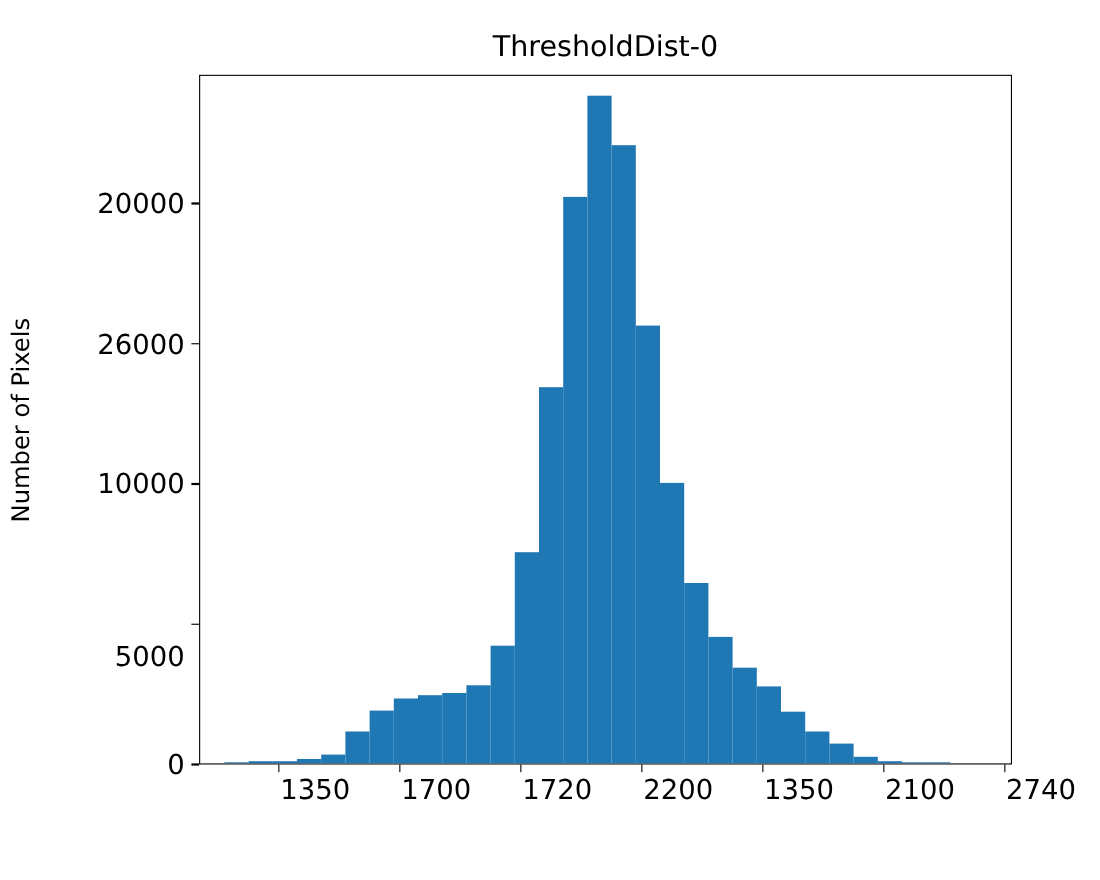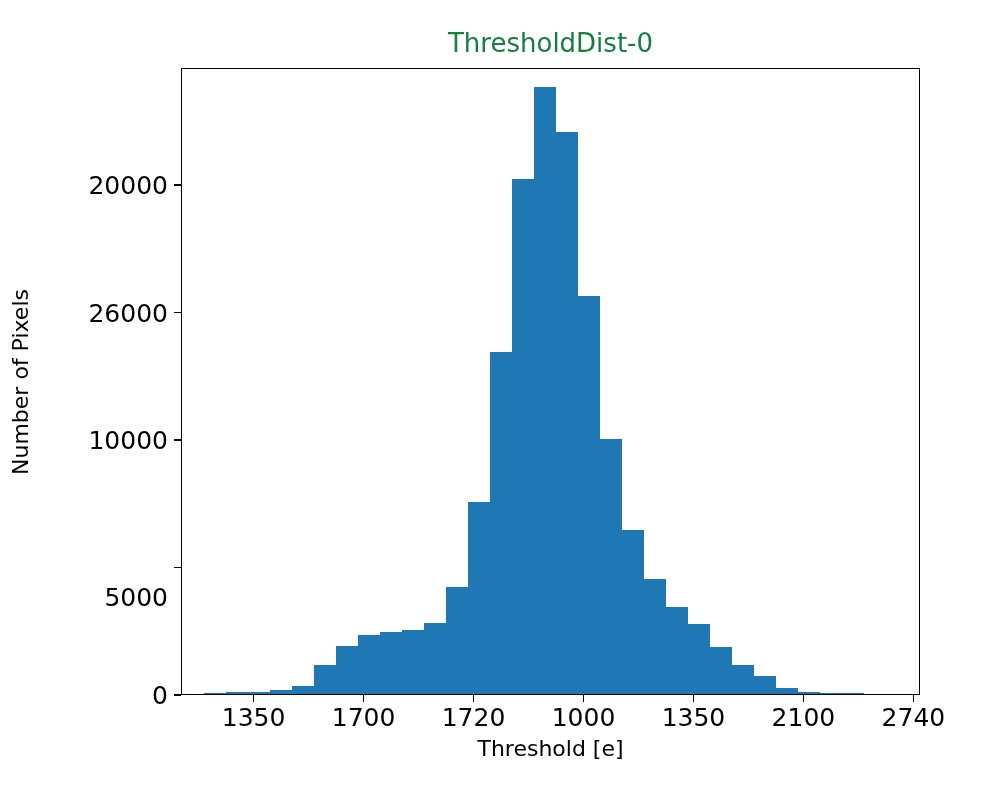--- a/index.html
+++ b/index.html
@@ -22,21 +22,21 @@
   }
 
   
   #chart-title {
     position: absolute;
     left: 181px;
     top: 27px;
     width: 739px;
     text-align: center;
     font-size: 26px;
-    color: #15803d;
+    color: #000000;
     line-height: 32px;
     white-space: nowrap;
   }
 
   
   #plot-area {
     position: absolute;
     left: 181px;
     top: 68px;
     width: 739px;
@@ -77,20 +77,21 @@
     left: 174px;
   }
   .xtick-label {
     position: absolute;
     top: 703px;
     font-size: 25px;
     color: #000000;
     text-align: center;
     white-space: nowrap;
     transform: translateX(-50%);
+    margin-left: 33px;
   }
   .ytick-label {
     position: absolute;
     right: 832px;
     font-size: 25px;
     color: #000000;
     text-align: right;
     white-space: nowrap;
     transform: translateY(-50%);
   }
@@ -171,40 +172,39 @@
   </div>
 
   <div id="x-ticks-layer">
       <div class="xtick-mark" style="left: 252.78px;"></div>
       <div class="xtick-label" style="left: 253.58px;">1350</div>
       <div class="xtick-mark" style="left: 362.751px;"></div>
       <div class="xtick-label" style="left: 363.551px;">1700</div>
       <div class="xtick-mark" style="left: 472.721px;"></div>
       <div class="xtick-label" style="left: 473.521px;">1720</div>
       <div class="xtick-mark" style="left: 582.691px;"></div>
-      <div class="xtick-label" style="left: 583.491px;">1000</div>
+      <div class="xtick-label" style="left: 583.491px;">2200</div>
       <div class="xtick-mark" style="left: 692.661px;"></div>
       <div class="xtick-label" style="left: 693.461px;">1350</div>
       <div class="xtick-mark" style="left: 802.632px;"></div>
       <div class="xtick-label" style="left: 803.432px;">2100</div>
       <div class="xtick-mark" style="left: 912.602px;"></div>
       <div class="xtick-label" style="left: 913.402px;">2740</div>
     </div>
   <div id="y-ticks-layer">
       <div class="ytick-mark" style="top: 694.2px;"></div>
       <div class="ytick-label" style="top: 695px;">0</div>
       <div class="ytick-mark" style="top: 566.761px;"></div>
       <div class="ytick-label" style="top: 597px;">5000</div>
       <div class="ytick-mark" style="top: 439.322px;"></div>
       <div class="ytick-label" style="top: 440.122px;">10000</div>
       <div class="ytick-mark" style="top: 311.883px;"></div>
       <div class="ytick-label" style="top: 312.683px;">26000</div>
       <div class="ytick-mark" style="top: 184.444px;"></div>
       <div class="ytick-label" style="top: 185.244px;">20000</div>
     </div>
 
-  <div id="xlabel">Threshold [e]</div>
 
   <div id="ylabel-wrap">
     <div id="ylabel">Number of Pixels</div>
   </div>
 
 </div>
 
 </body></html>

